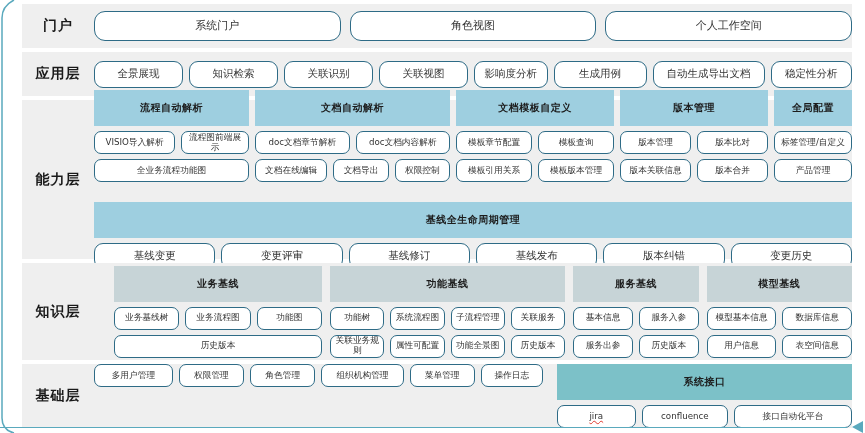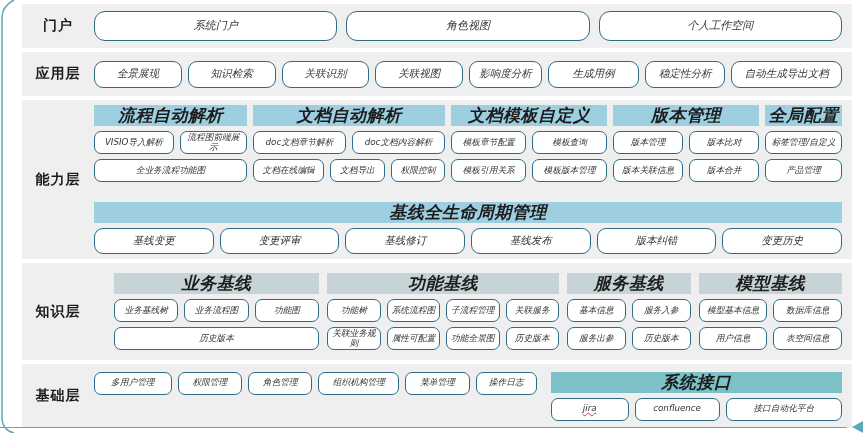--- a/index.html
+++ b/index.html
@@ -36,23 +36,22 @@
     width: 72px;
     flex: 0 0 72px;
     text-align: center;
     font-size: 14px;
     font-weight: bold;
     color: #1a1a1a;
     letter-spacing: 1px;
   }
   .layer-body {
     flex: 1 1 auto;
-    padding-right: 10px;
-    box-sizing: border-box;
-    font-style: italic;
+    padding-right: 0;
+    box-sizing: border-box;
   }
 
   
   .pill {
     border: 1.4px solid #2e6b86;
     border-radius: 9px;
     background: #ffffff;
     color: #333333;
     font-size: 10px;
     display: flex;
@@ -76,27 +75,27 @@
   }
 
   .row {
     display: flex;
     gap: 6px;
   }
   .row + .row { margin-top: 5px; }
 
   
   .ghead {
-    font-size: 17px;
+    font-size: 10px;
     font-weight: bold;
     color: #1c1c1c;
     display: flex;
     align-items: center;
     justify-content: center;
-    height: 21px;
+    height: 36px;
     box-sizing: border-box;
     letter-spacing: 0.5px;
   }
   .ghead.blue  { background: #9ecfe0; }
   .ghead.gray  { background: #c7d4d7; }
   .ghead.teal  { background: #7cc1c8; }
 
   
   #portal { top: 4px; height: 44px; }
   #portal .layer-body { display: flex; gap: 9px; }
@@ -184,22 +183,22 @@
 
   <div class="layer" id="app">
     <div class="layer-label">应用层</div>
     <div class="layer-body">
       <div class="pill" style="flex:1.05 1 0">全景展现</div>
       <div class="pill" style="flex:1.05 1 0">知识检索</div>
       <div class="pill" style="flex:1.05 1 0">关联识别</div>
       <div class="pill" style="flex:1.05 1 0">关联视图</div>
       <div class="pill" style="flex:0.85 1 0">影响度分析</div>
       <div class="pill" style="flex:1.1 1 0">生成用例</div>
+      <div class="pill" style="flex:1.35 1 0">自动生成导出文档</div>
       <div class="pill" style="flex:0.95 1 0">稳定性分析</div>
-      <div class="pill" style="flex:1.35 1 0">自动生成导出文档</div>
     </div>
   </div>
 
   <div class="layer" id="cap">
     <div class="layer-label">能力层</div>
     <div class="layer-body">
 
       <div class="cap-groups">
 
         <div class="cap-col" style="flex:1.55 1 0">

